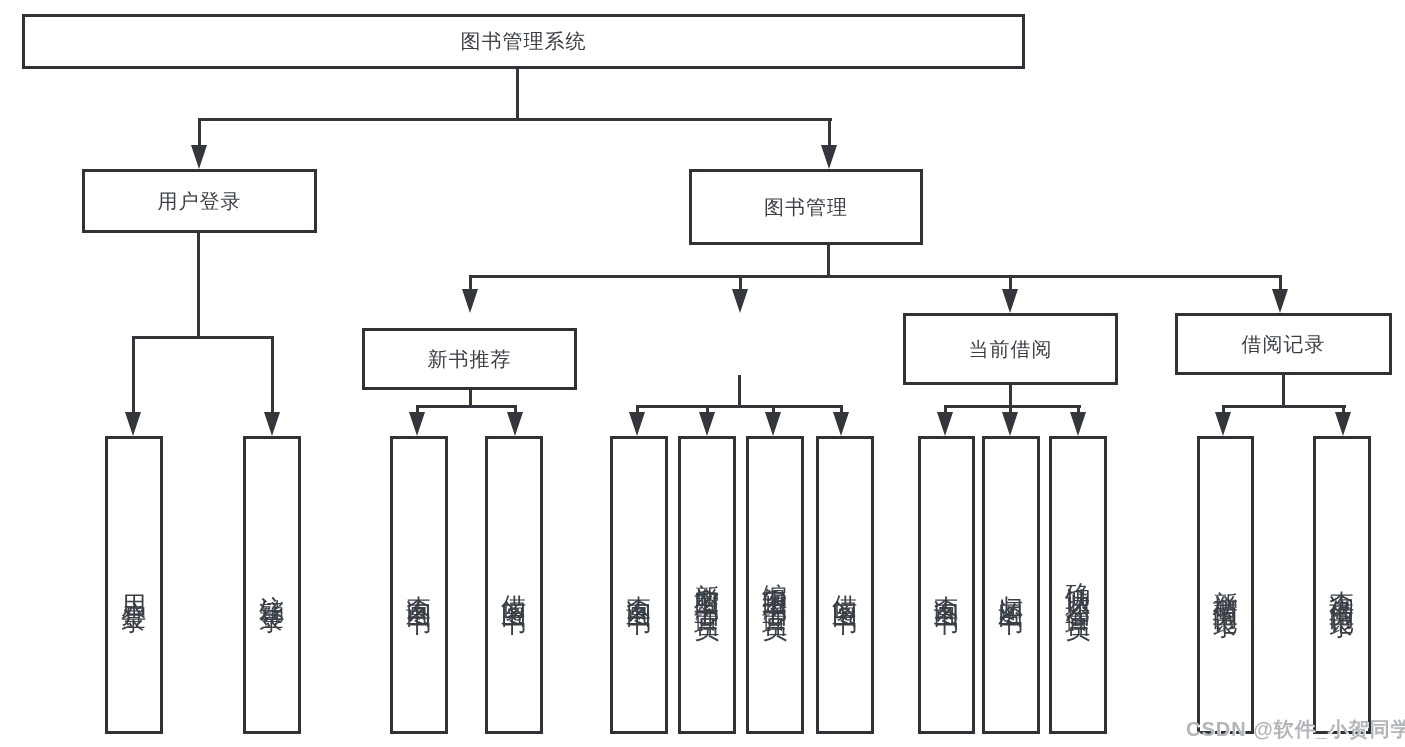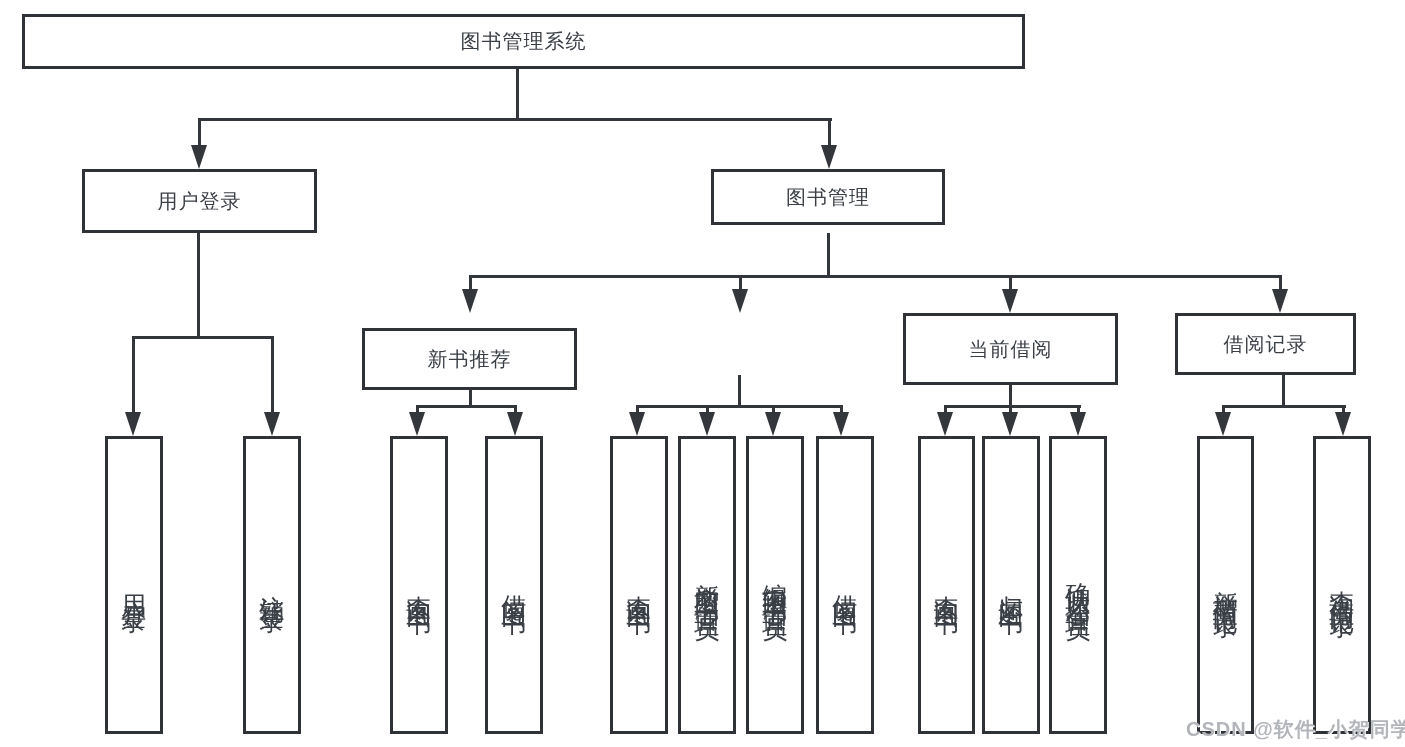--- a/index.html
+++ b/index.html
@@ -47,21 +47,21 @@
   <div class="vline" style="left:515.5px;top:69px;height:51px"></div>
   <div class="hline" style="left:197.5px;top:118px;width:634px"></div>
   <div class="vline" style="left:197.5px;top:118px;height:30px"></div>
   <div class="arr" style="left:191px;top:145px"></div>
   <div class="vline" style="left:827.5px;top:118px;height:30px"></div>
   <div class="arr" style="left:821px;top:145px"></div>
 
   <div class="box" style="left:82px;top:169px;width:235px;height:64px">
     <span class="lbl">用户登录</span>
   </div>
-  <div class="box" style="left:711px;top:169px;width:234px;height:56px">
+  <div class="box" style="left:689px;top:169px;width:234px;height:76px">
     <span class="lbl">图书管理</span>
   </div>
 
   <div class="vline" style="left:197px;top:233px;height:106px"></div>
   <div class="hline" style="left:131.5px;top:336px;width:142px"></div>
   <div class="vline" style="left:131.5px;top:336px;height:80px"></div>
   <div class="arr" style="left:125px;top:412px"></div>
   <div class="vline" style="left:270.5px;top:336px;height:80px"></div>
   <div class="arr" style="left:264px;top:412px"></div>
 
@@ -75,21 +75,21 @@
   <div class="arr" style="left:1002px;top:289px"></div>
   <div class="vline" style="left:1278.5px;top:275px;height:18px"></div>
   <div class="arr" style="left:1272px;top:289px"></div>
 
   <div class="box" style="left:362px;top:328px;width:215px;height:62px">
     <span class="lbl">新书推荐</span>
   </div>
   <div class="box" style="left:903px;top:313px;width:215px;height:72px">
     <span class="lbl">当前借阅</span>
   </div>
-  <div class="box" style="left:1175px;top:313px;width:181px;height:62px">
+  <div class="box" style="left:1175px;top:313px;width:217px;height:62px">
     <span class="lbl">借阅记录</span>
   </div>
 
   <div class="vline" style="left:468.5px;top:375px;height:33px"></div>
   <div class="hline" style="left:415.5px;top:405px;width:101px"></div>
   <div class="vline" style="left:415.5px;top:405px;height:12px"></div>
   <div class="arr" style="left:409px;top:412px"></div>
   <div class="vline" style="left:513.5px;top:405px;height:12px"></div>
   <div class="arr" style="left:507px;top:412px"></div>
 

